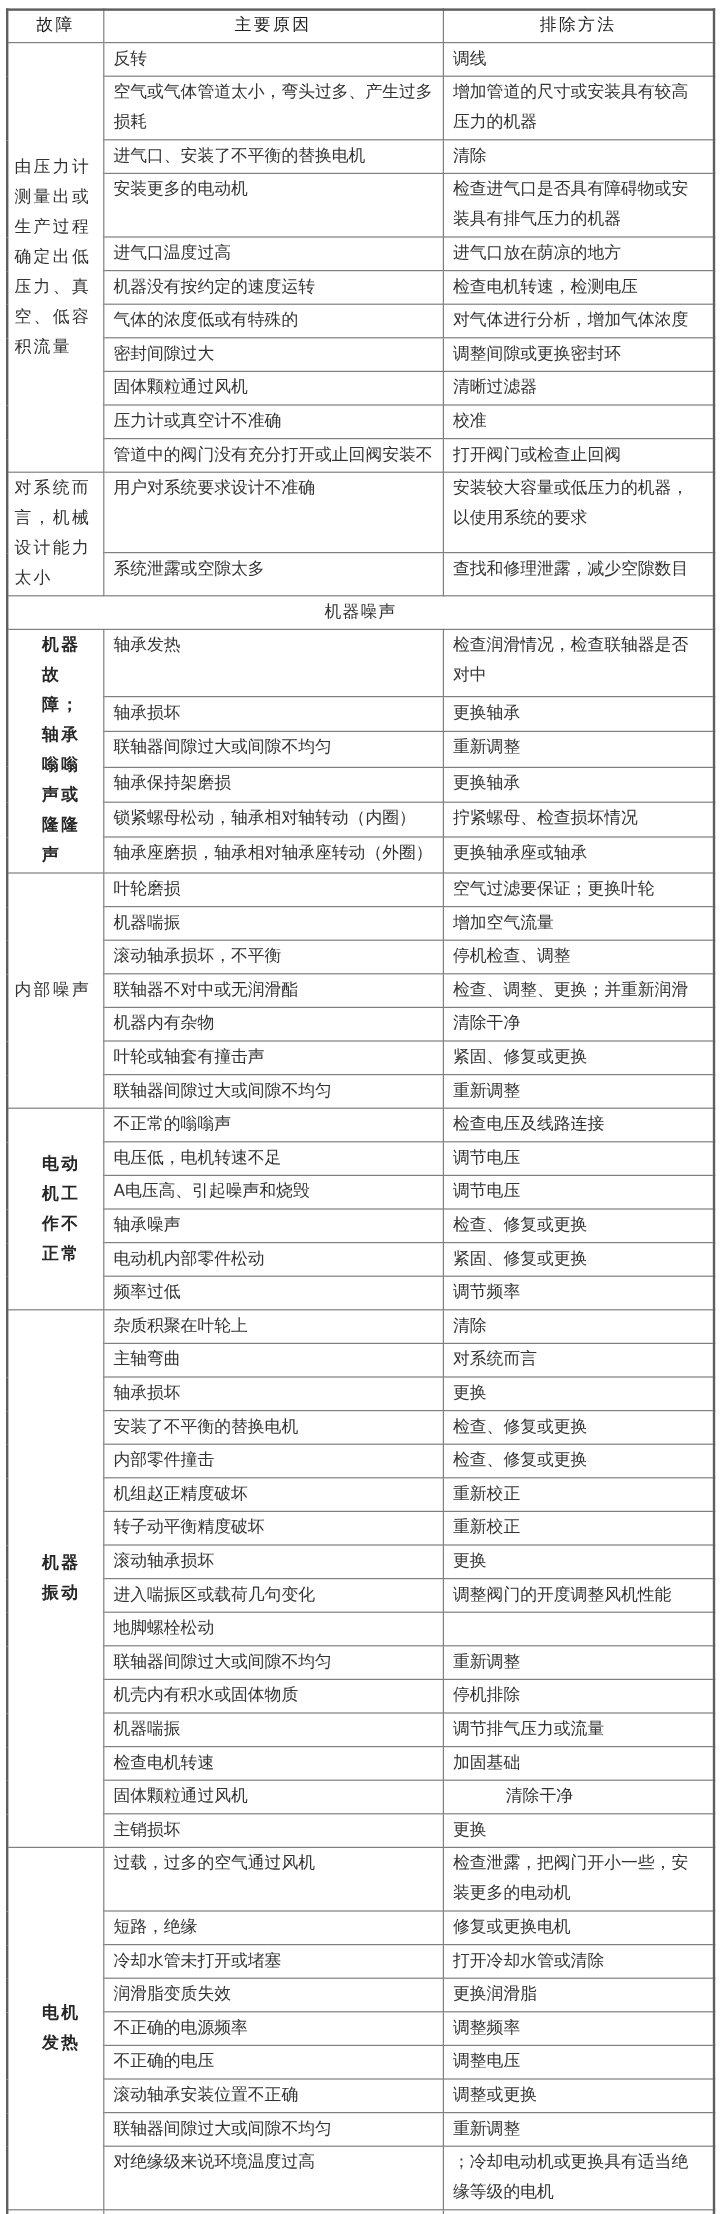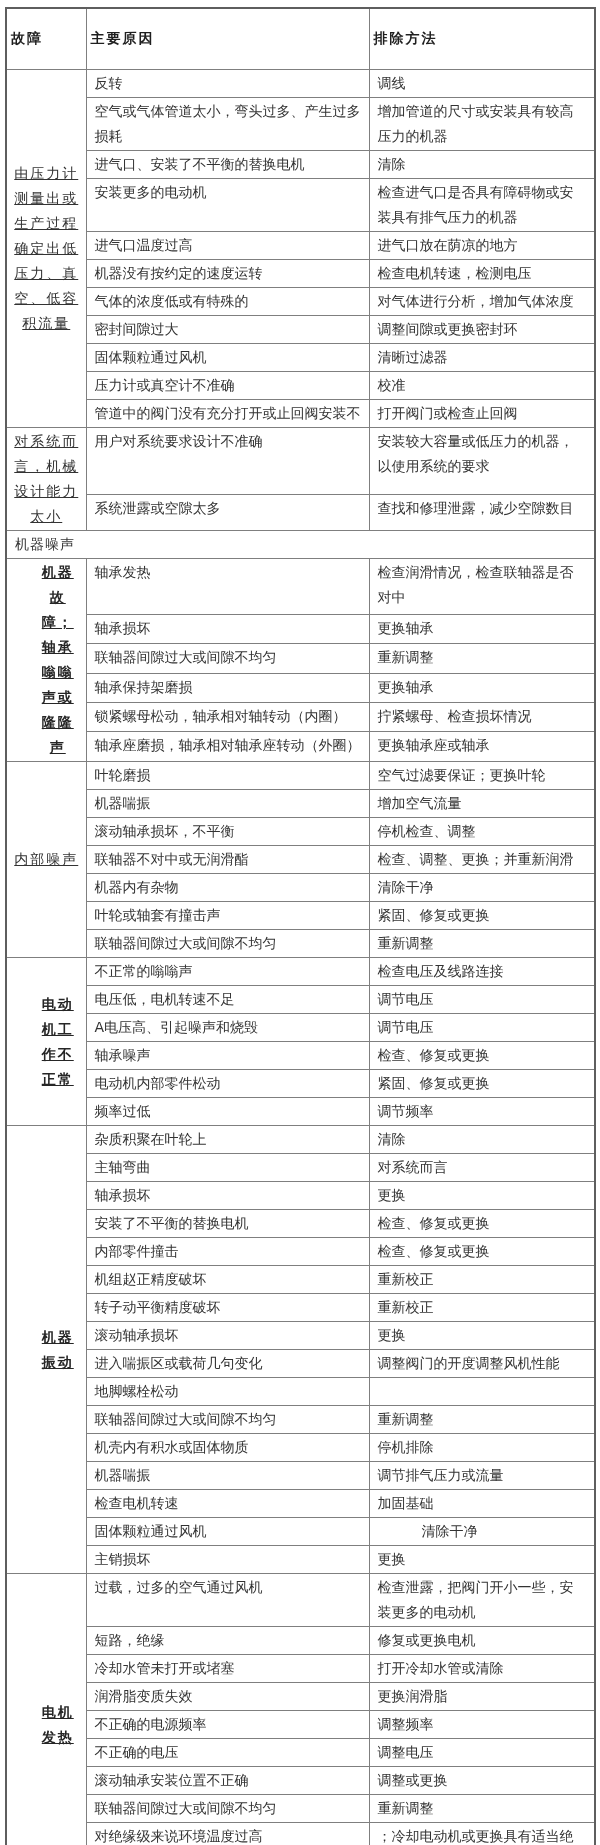--- a/index.html
+++ b/index.html
@@ -27,41 +27,39 @@
   .fault-table td {
     border: 1px solid #7f7f7f;
     font-size: 14px;
     line-height: 25px;
     color: #333333;
     padding: 1px 8px;
     vertical-align: top;
     overflow-wrap: break-word;
   }
   .fault-table th {
-    font-weight: bold;
+    font-weight: normal;
     color: #1f1f1f;
-    text-align: left;
+    text-align: center;
     height: 26px;
-    padding: 17px 4px;
+    padding: 0 4px;
     letter-spacing: 2px;
   }
   td.fault-cell {
-    text-align: center;
     vertical-align: middle;
     padding: 1px 5px;
     letter-spacing: 2px;
-    text-decoration: underline;
   }
   td.fault-cell.bold {
     font-weight: bold;
     color: #262626;
     padding-left: 28px;
   }
   td.separator-cell {
-    text-align: left;
+    text-align: center;
     letter-spacing: 1px;
   }
   td.method-cell.indent {
     padding-left: 52px;
   }
 </style>
 </head>
 <body>
 
 <div class="page">

